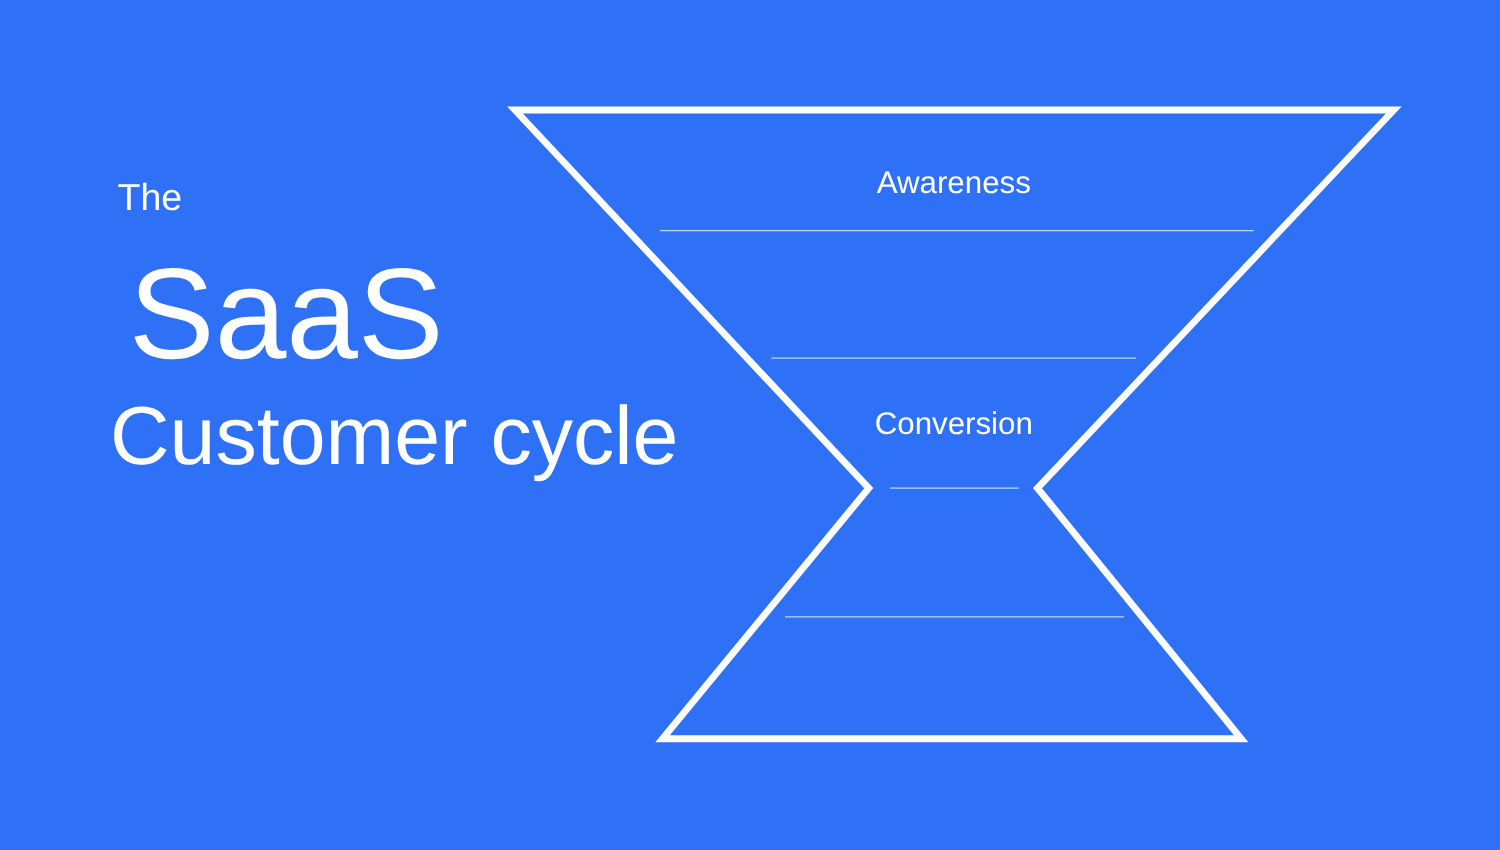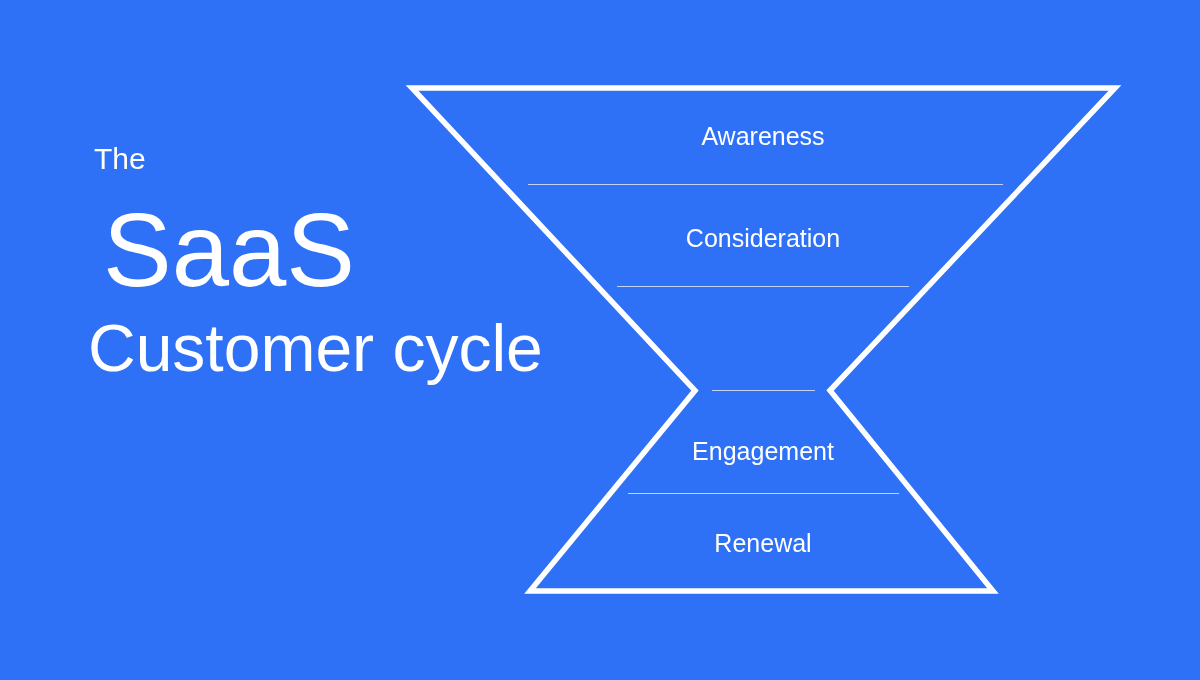--- a/index.html
+++ b/index.html
@@ -62,21 +62,21 @@
   .stage-label {
     position: absolute;
     left: 463px;
     width: 600px;
     text-align: center;
     font-size: 25px;
     line-height: 25px;
     color: var(--text);
     white-space: nowrap;
   }
-  .stage-1 { top: 124px; }
+  .stage-1 { top: 134px; }
   .stage-2 { top: 226px; }
   .stage-3 { top: 327px; }
   .stage-4 { top: 439px; }
   .stage-5 { top: 531px; }
 
   .divider {
     position: absolute;
     height: 1px;
     background: var(--divider);
   }
@@ -99,17 +99,15 @@
   <svg class="funnel-svg" viewBox="0 0 1200 680" aria-hidden="true">
     <polygon points="412,88 1115,88 830,390.5 993,591 530,591 695,390.5"></polygon>
   </svg>
 
   <div class="divider divider-1"></div>
   <div class="divider divider-2"></div>
   <div class="divider divider-3"></div>
   <div class="divider divider-4"></div>
 
   <div class="stage-label stage-1">Awareness</div>
-  <div class="stage-label stage-2">Consideration</div>
-  <div class="stage-label stage-4">Engagement</div>
-  <div class="stage-label stage-5">Renewal</div>
+  <div class="stage-label stage-3">Conversion</div>
 
 </div>
 
 </body></html>

